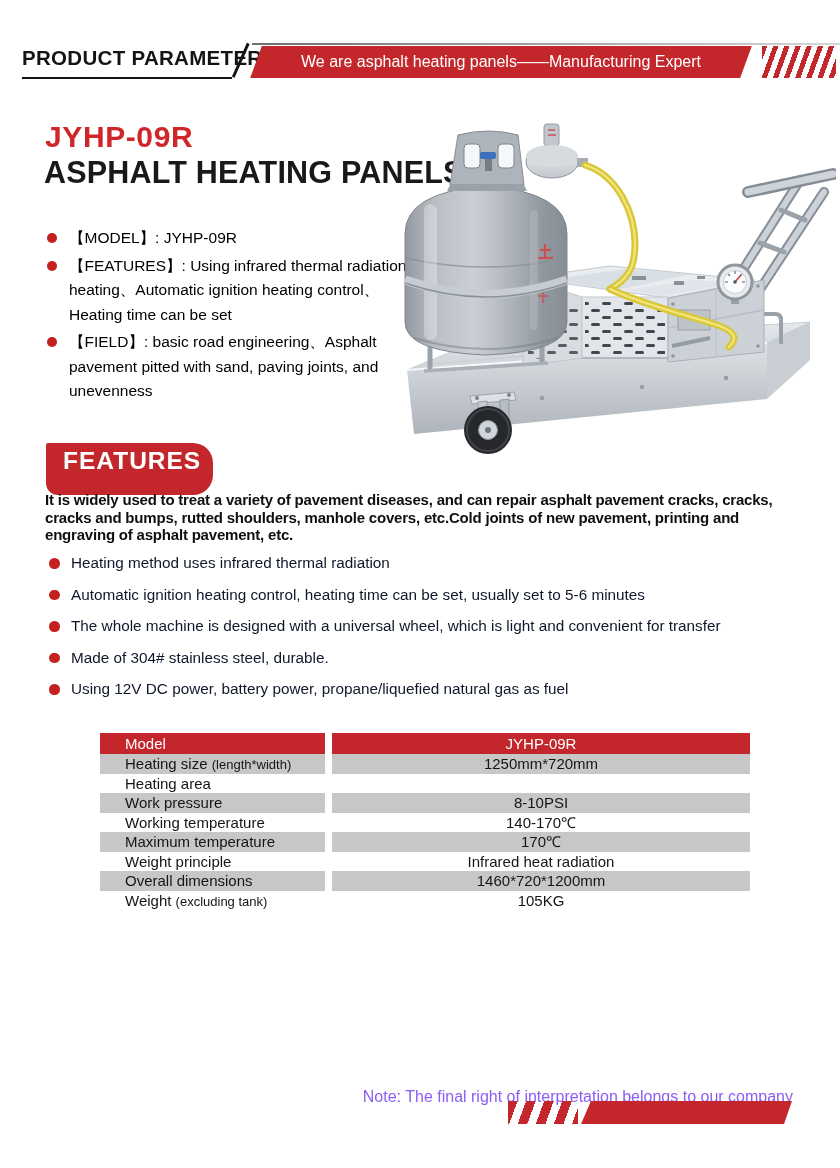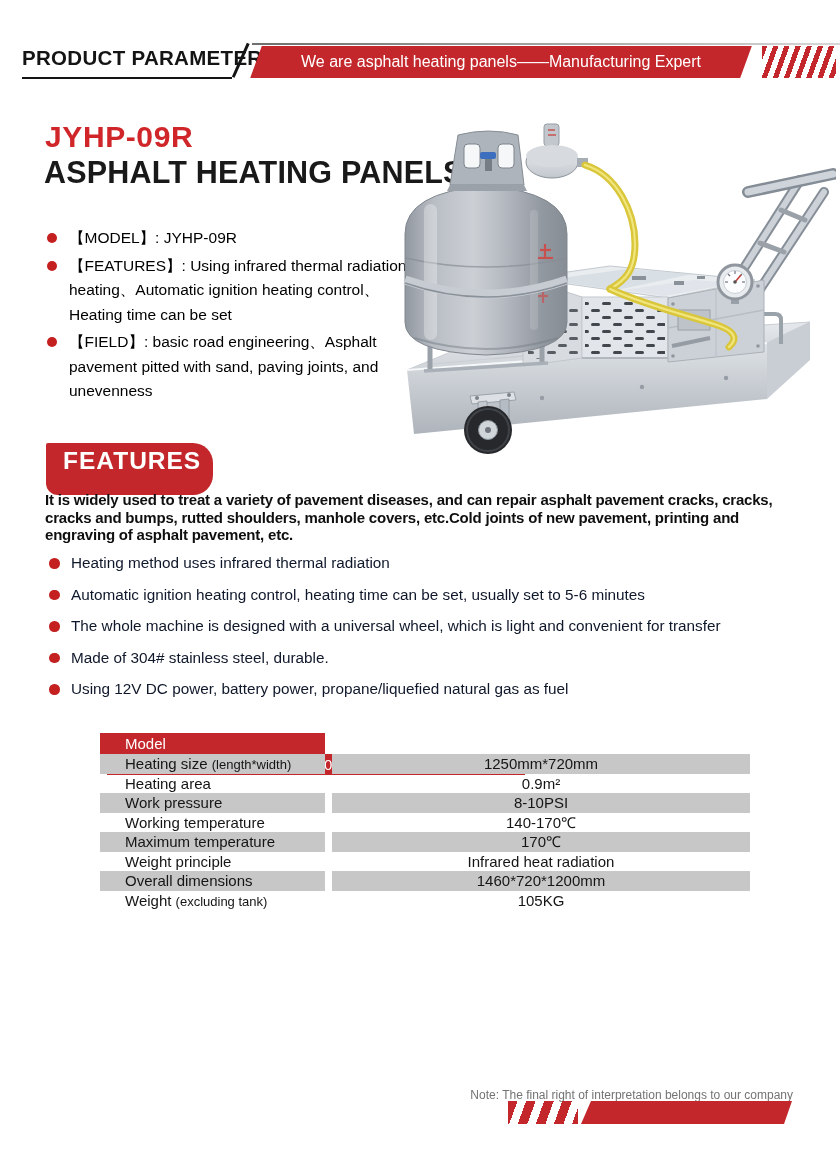--- a/index.html
+++ b/index.html
@@ -45,31 +45,31 @@
   .intro{position:absolute;left:45px;top:491px;width:752px;font-size:15px;font-weight:bold;
          line-height:17.6px;letter-spacing:-.2px;color:#0f0f0f;}
   .feat-list{position:absolute;left:48px;top:553px;width:772px;}
   .feat-item{position:relative;padding-left:23px;font-size:15.3px;line-height:20px;
              color:#0f172a;margin-bottom:11.6px;white-space:nowrap;}
   .feat-item .dot{position:absolute;left:1px;top:5px;width:10.5px;height:10.5px;border-radius:50%;
                   background:#c3201f;}
 
   
   .spec-table{position:absolute;left:100px;top:733px;width:650px;}
-  .thead{display:flex;height:21px;flex-direction:column;}
+  .thead{display:flex;height:21px;}
   .thead .tc1,.thead .tc2{background:#c3272b;color:#fff;line-height:21px;}
   .trow{display:flex;height:19.5px;}
   .tc1{width:225px;box-sizing:border-box;padding-left:25px;font-size:15px;line-height:19.5px;
        white-space:nowrap;}
   .tc2{width:418px;margin-left:7px;text-align:center;font-size:15px;line-height:19.5px;}
   .trow:nth-of-type(odd) .tc1,.trow:nth-of-type(odd) .tc2{background:#c7c7c7;}
   .tnote{font-size:13px;}
 
   
-  .note{position:absolute;right:47px;top:1088px;font-size:12px;color:#737373;white-space:nowrap;}
+  .note{position:absolute;right:47px;top:1088px;font-size:16px;color:#8b5cf6;white-space:nowrap;}
   .bar-stripes{position:absolute;left:508px;top:1101px;width:70px;height:23px;
                background:repeating-linear-gradient(110deg,#c3272b 0 9px,transparent 9px 17px);}
   .bar{position:absolute;left:581px;top:1101px;width:211px;height:23px;background:#c3272b;
        clip-path:polygon(10px 0,100% 0,calc(100% - 8px) 100%,0 100%);}
 </style>
 </head>
 <body>
 
 <div id="page">
 
@@ -303,21 +303,20 @@
             <span class="tnote">(length*width)</span>
           </div>
           <div class="tc2">1250mm*720mm</div>
         </div>
 
         <div class="trow">
           <div class="tc1">
             <span>Heating area</span>
             <span class="tnote"></span>
           </div>
-          <div class="tc2">0.9m²</div>
         </div>
 
 
         <div class="trow">
           <div class="tc1">
             <span>Work pressure</span>
             <span class="tnote"></span>
           </div>
           <div class="tc2">8-10PSI</div>
         </div>

